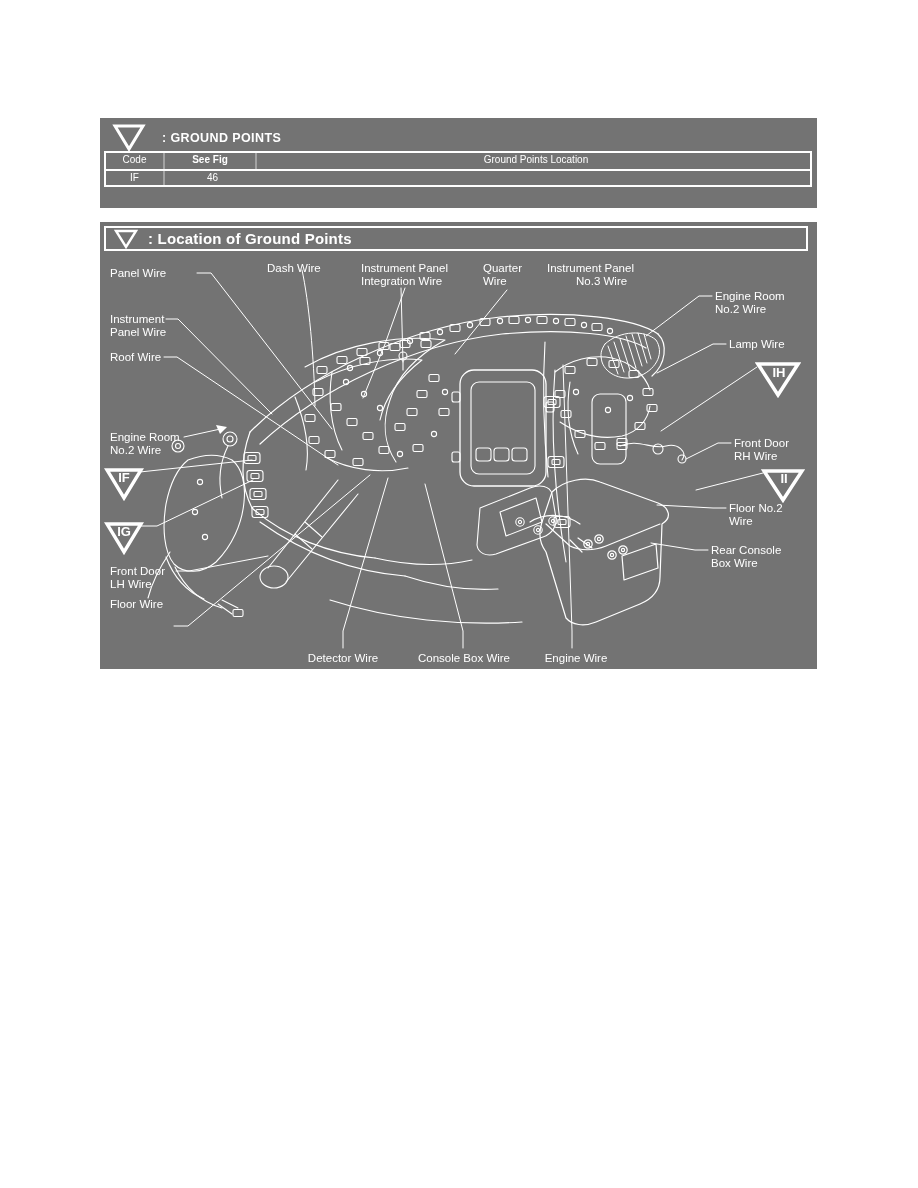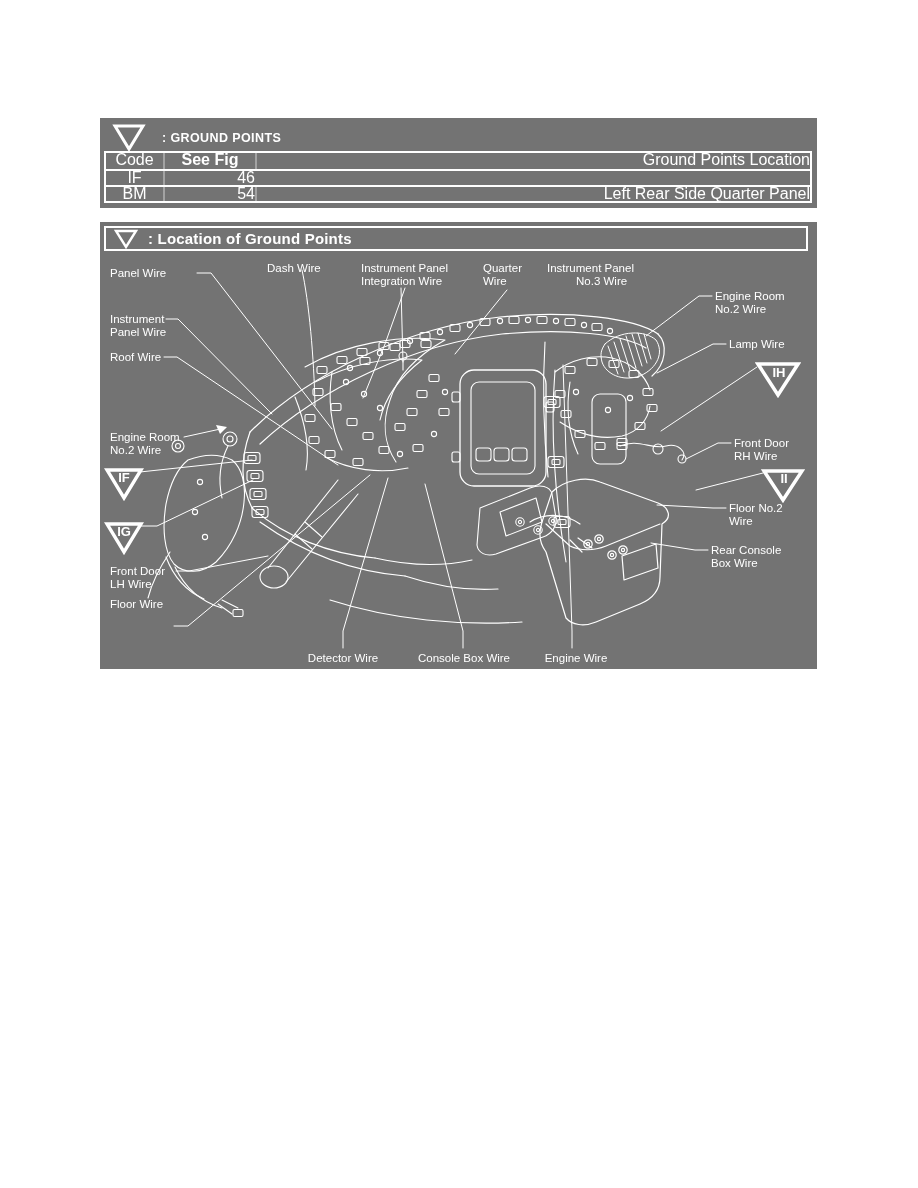--- a/index.html
+++ b/index.html
@@ -13,24 +13,24 @@
 
   
   .panel { position:absolute; background:#737373; color:#fff; }
   #gp-panel { left:100px; top:118px; width:717px; height:90px; }
   .gp-head { position:absolute; left:12px; top:5px; display:flex; align-items:center; }
   .tri-icon { display:block; }
   .gp-title { font-weight:bold; font-size:12.5px; letter-spacing:.4px; margin-left:16px; }
   .gp-table { position:absolute; left:4px; top:33px; width:708px; border:2px solid #fff; }
   .gp-row { display:grid; grid-template-columns:57px 92px 1fr; height:16px; }
   .gp-row + .gp-row { border-top:2px solid #fff; }
-  .gp-cell { font-size:16px; line-height:14px; color:#fff; white-space:nowrap; overflow:hidden; }
+  .gp-cell { font-size:10px; line-height:14px; color:#fff; white-space:nowrap; overflow:hidden; }
   .gp-cell + .gp-cell { border-left:2px solid #a3a3a3; }
   .c-center { text-align:center; }
-  .c-left { text-align:right; padding-left:5px; }
+  .c-left { text-align:center; padding-left:5px; }
   .c-bold { font-weight:bold; }
 
   
   #loc-panel { left:100px; top:222px; width:717px; height:447px; overflow:hidden;padding-left:16px; }
   .loc-titlebox { position:absolute; left:4px; top:4px; width:704px; height:25px;
                   border:2px solid #fff; display:flex; align-items:center; }
   .loc-title { font-weight:bold; font-size:15px; letter-spacing:.2px; margin-left:10px; }
   .art { position:absolute; inset:0; }
   .lbl { position:absolute; color:#fff; font-size:11.5px; line-height:13px; white-space:nowrap; }
   .lbl-c { transform:translateX(-50%); }
@@ -51,25 +51,20 @@
     </div>
     <div class="gp-table">
       <div class="gp-row">
         <div class="gp-cell c-center">Code</div>
         <div class="gp-cell c-center c-bold">See Fig</div>
         <div class="gp-cell c-left">Ground Points Location</div>
       </div>
       <div class="gp-row">
         <div class="gp-cell c-center">IF</div>
         <div class="gp-cell c-left">46</div>
-      </div>
-      <div class="gp-row">
-        <div class="gp-cell c-center">BM</div>
-        <div class="gp-cell c-left">54</div>
-        <div class="gp-cell c-left">Left Rear Side Quarter Panel</div>
       </div>
     </div>
   </div>
 
   <div class="panel" id="loc-panel">
 
     <svg class="art" width="717" height="447" viewBox="0 0 717 447" fill="none" stroke="#ffffff" stroke-width="1.1" stroke-linecap="round" stroke-linejoin="round">
       <defs>
         <g id="cn">
             <rect x="-5" y="-3.5" width="10" height="7" rx="1.5"></rect>

